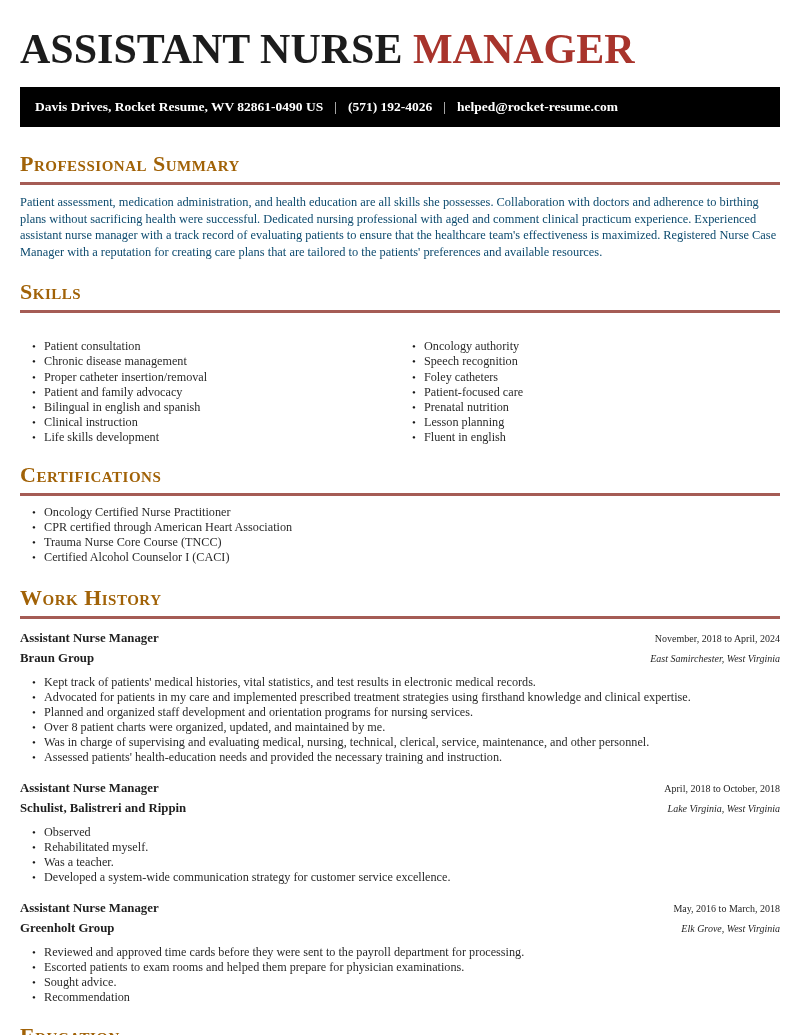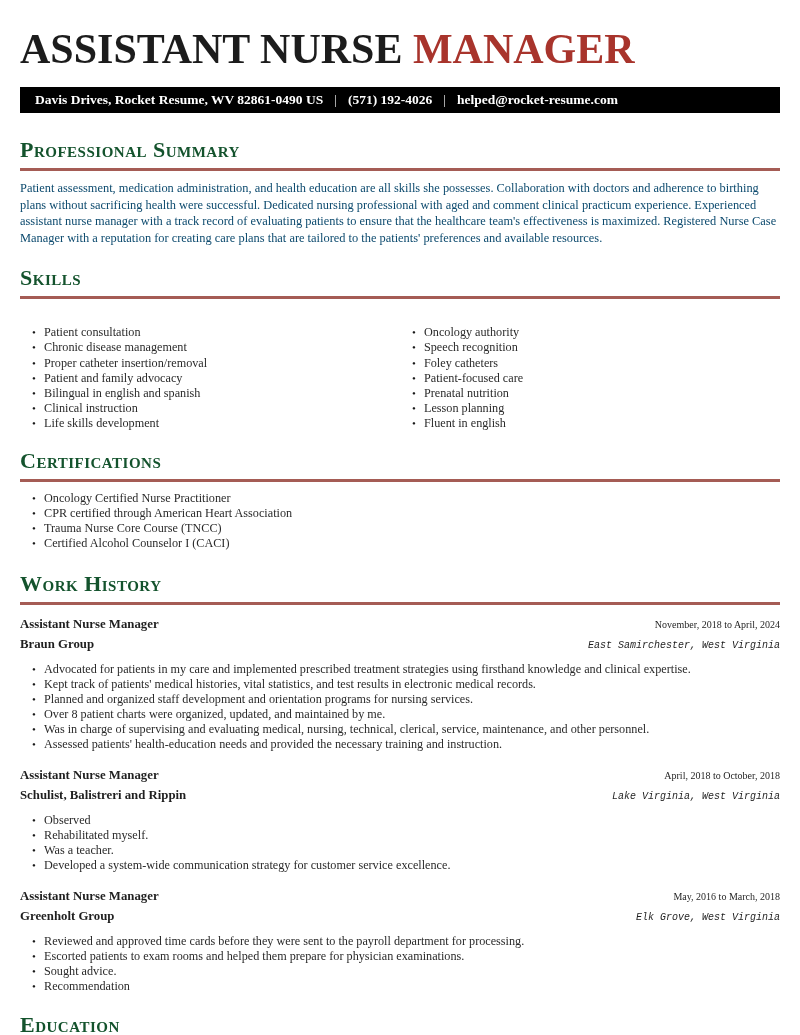--- a/index.html
+++ b/index.html
@@ -12,29 +12,29 @@
     color:#262626;
   }
   
   .resume-title {
     padding-top:27px;
     font-size:42px; line-height:45px; font-weight:bold;
     color:#1c1c1c; letter-spacing:0px; white-space:nowrap;
   }
   .resume-title .accent { color:#a8342c; }
   .contact-bar {
-    margin-top:15px; height:26px; background:#000000;
+    margin-top:15px; height:40px; background:#000000;
     display:flex; align-items:center;
     padding-left:15px;
     color:#ffffff; font-size:13.5px; font-weight:bold; white-space:nowrap;
   }
   .contact-bar .sep { margin:0 11px; font-weight:normal; color:#e8e8e8; }
   
   h2.section-title {
-    font-variant:small-caps; font-weight:bold; color:#14532d;
+    font-variant:small-caps; font-weight:bold; color:#a16207;
     font-size:22px; line-height:26px; letter-spacing:0.5px;
   }
   .rule { height:3px; background:#a55c55; margin-top:5px; }
   .sec-summary h2 { margin-top:24px; }
   .sec-skills h2 { margin-top:19px; }
   .sec-certifications h2 { margin-top:17px; }
   .sec-work h2 { margin-top:20px; }
   .sec-education h2 { margin-top:18px; }
   
   .summary-text {
@@ -53,21 +53,21 @@
   .sec-skills .two-col { display:flex; margin-top:10px; }
   .sec-skills ul { width:50%;margin-top:16px; }
   .sec-certifications ul { margin-top:9px; }
   
   .job { margin-top:12px; }
   .job + .job { margin-top:16px; }
   .hdr-row { display:flex; justify-content:space-between; align-items:baseline; }
   .hdr-row .left { font-weight:bold; font-size:12.8px; line-height:14px; color:#1f1f1f; }
   .hdr-row .right { font-size:10px; line-height:14px; color:#1f1f1f;text-align:center; }
   .hdr-row.second { margin-top:4.5px; }
-  .hdr-row .right.loc { font-style:italic;font-family:Liberation Mono, monospace; }
+  .hdr-row .right.loc { font-style:italic; }
   .job ul.bullets { margin-top:9px; }
 </style>
 </head>
 <body>
 
 <div class="page">
 
   <h1 class="resume-title"><span>ASSISTANT NURSE </span><span class="accent">MANAGER</span></h1>
 
   <div class="contact-bar">
@@ -127,22 +127,22 @@
         <div class="job">
           <div class="hdr-row">
             <span class="left">Assistant Nurse Manager</span>
             <span class="right">November, 2018 to April, 2024</span>
           </div>
           <div class="hdr-row second">
             <span class="left">Braun Group</span>
             <span class="right loc">East Samirchester, West Virginia</span>
           </div>
           <ul class="bullets">
+            <li>Kept track of patients' medical histories, vital statistics, and test results in electronic medical records.</li>
             <li>Advocated for patients in my care and implemented prescribed treatment strategies using firsthand knowledge and clinical expertise.</li>
-            <li>Kept track of patients' medical histories, vital statistics, and test results in electronic medical records.</li>
             <li>Planned and organized staff development and orientation programs for nursing services.</li>
             <li>Over 8 patient charts were organized, updated, and maintained by me.</li>
             <li>Was in charge of supervising and evaluating medical, nursing, technical, clerical, service, maintenance, and other personnel.</li>
             <li>Assessed patients' health-education needs and provided the necessary training and instruction.</li>
           </ul>
         </div>
         <div class="job">
           <div class="hdr-row">
             <span class="left">Assistant Nurse Manager</span>
             <span class="right">April, 2018 to October, 2018</span>

